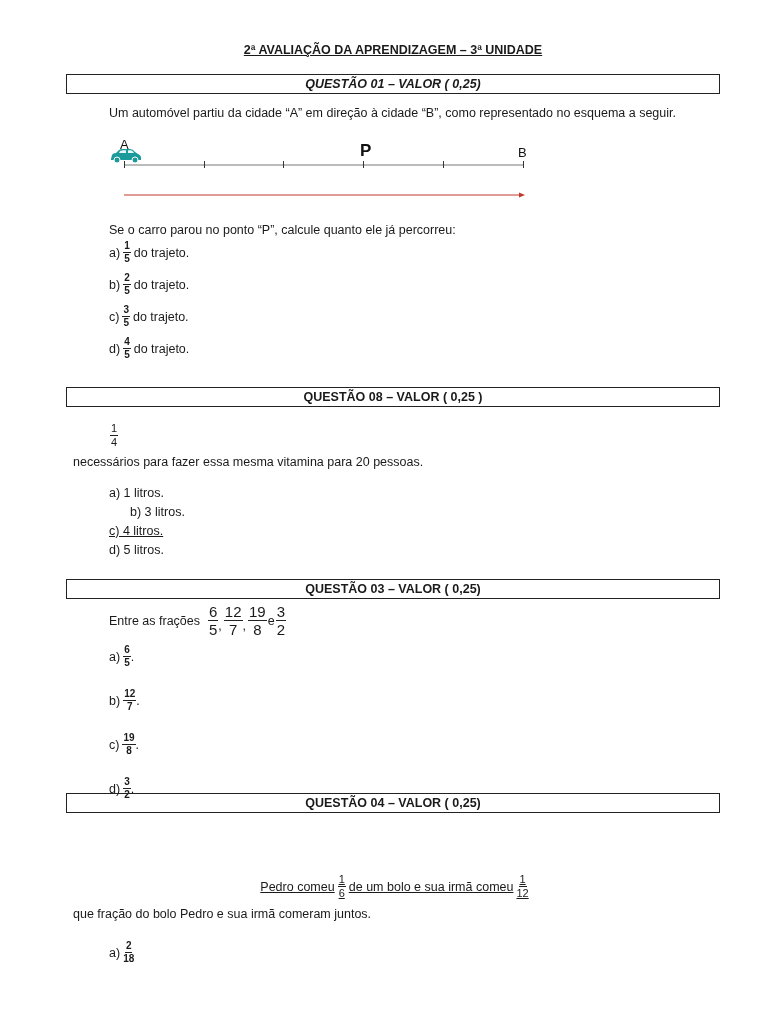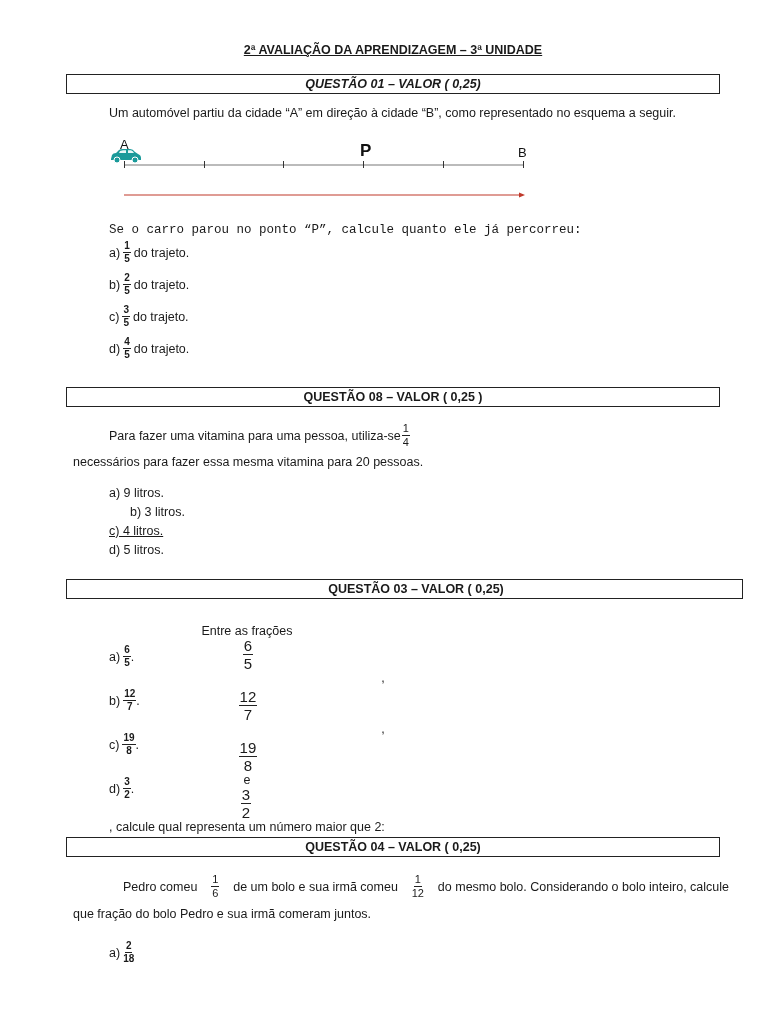--- a/index.html
+++ b/index.html
@@ -57,21 +57,21 @@
   <div class="abs tick" style="left:283px; top:161px;"></div>
   <div class="abs tick" style="left:363px; top:161px;"></div>
   <div class="abs tick" style="left:443px; top:161px;"></div>
   <div class="abs tick" style="left:523px; top:161px;"></div>
   <svg class="abs" style="left:124px; top:191px;" width="402" height="8" viewBox="0 0 402 8">
     <line x1="0" y1="4" x2="396" y2="4" stroke="#c0392b" stroke-width="1.2"></line>
     <path d="M395 1.5 L401 4 L395 6.5 Z" fill="#c0392b"></path>
   </svg>
 </div>
 
-<div class="abs txt" style="left:109px; top:222px;font-family:Liberation Mono, monospace;">Se o carro parou no ponto “P”, calcule quanto ele já percorreu:</div>
+<div class="abs txt" style="left:109px; top:222px;">Se o carro parou no ponto “P”, calcule quanto ele já percorreu:</div>
 
 <div class="abs opt" style="left:109px; top:241px;">
   <span>a)</span>
   <span class="frac">
       <span class="num">1</span>
       <span class="den">5</span>
     </span>
   <span>do trajeto.</span>
 </div>
 <div class="abs opt" style="left:109px; top:273px;">
@@ -94,35 +94,34 @@
   <span>d)</span>
   <span class="frac">
       <span class="num">4</span>
       <span class="den">5</span>
     </span>
   <span>do trajeto.</span>
 </div>
 
 <div class="abs qbox" style="top:387px;">QUESTÃO 08 – VALOR ( 0,25 )</div>
 <div class="abs opt" style="left:109px; top:423px;">
-  <span>Para fazer uma vitamina para uma pessoa, utiliza-se</span>
   <span class="frac plain" style="margin:0 1px;">
       <span class="num">1</span>
       <span class="den">4</span>
     </span>
 </div>
 <div class="abs txt" style="left:73px; top:454px;">necessários para fazer essa mesma vitamina para 20 pessoas.</div>
 
-<div class="abs txt" style="left:109px; top:485px;">a) 9 litros.</div>
+<div class="abs txt" style="left:109px; top:485px;">a) 1 litros.</div>
 <div class="abs txt" style="left:109px; top:504px;padding-left:21px;">b) 3 litros.</div>
 <div class="abs txt" style="left:109px; top:523px;text-decoration:underline;">c) 4 litros.</div>
 <div class="abs txt" style="left:109px; top:542px;">d) 5 litros.</div>
 
-<div class="abs qbox" style="top:579px;padding-left:23px;">QUESTÃO 03 – VALOR ( 0,25)</div>
-<div class="abs opt" style="left:109px; top:624px;flex-direction:column;">
+<div class="abs qbox" style="top:579px;">QUESTÃO 03 – VALOR ( 0,25)</div>
+<div class="abs opt" style="left:109px; top:604px;">
   <span>Entre as frações</span>
   <span style="width:6px;"></span>
   <span class="frac big" style="margin:0 0 0 2px;">
       <span class="num">6</span>
       <span class="den">5</span>
     </span>
     <span style="align-self:flex-end; margin-bottom:4px;">,</span>
   <span class="frac big" style="margin:0 0 0 2px;">
       <span class="num">12</span>
       <span class="den">7</span>
@@ -130,21 +129,20 @@
     <span style="align-self:flex-end; margin-bottom:4px;">,</span>
   <span class="frac big" style="margin:0 0 0 2px;">
       <span class="num">19</span>
       <span class="den">8</span>
     </span>
     <span style="margin:0 1px;">e</span>
   <span class="frac big" style="margin:0 2px 0 0;">
       <span class="num">3</span>
       <span class="den">2</span>
     </span>
-  <span>, calcule qual representa um número maior que 2:</span>
 </div>
 
 <div class="abs opt" style="left:109px; top:645px;">
   <span>a)</span>
   <span class="frac" style="margin-right:0;">
       <span class="num">6</span>
       <span class="den">5</span>
     </span>
     <span>.</span>
 </div>
@@ -166,33 +164,32 @@
 </div>
 <div class="abs opt" style="left:109px; top:777px;">
   <span>d)</span>
   <span class="frac" style="margin-right:0;">
       <span class="num">3</span>
       <span class="den">2</span>
     </span>
     <span>.</span>
 </div>
 
-<div class="abs qbox" style="top:837px;text-align:center;">QUESTÃO 04 – VALOR ( 0,25)</div>
-<div class="abs opt" style="left:123px; top:874px; width:606px; justify-content:space-between;">
+<div class="abs qbox" style="top:793px;text-align:center;">QUESTÃO 04 – VALOR ( 0,25)</div>
+<div class="abs opt" style="left:93px; top:874px; width:606px; justify-content:center;text-decoration:underline;">
   <span>Pedro comeu</span>
   <span class="frac plain">
       <span class="num">1</span>
       <span class="den">6</span>
     </span>
   <span>de um bolo e sua irmã comeu</span>
   <span class="frac plain">
       <span class="num">1</span>
       <span class="den">12</span>
     </span>
-  <span>do mesmo bolo. Considerando o bolo inteiro, calcule</span>
 </div>
 <div class="abs txt" style="left:73px; top:906px;">que fração do bolo Pedro e sua irmã comeram juntos.</div>
 
 <div class="abs opt" style="left:109px; top:941px;">
   <span>a)</span>
   <span class="frac">
       <span class="num">2</span>
       <span class="den">18</span>
     </span>
 </div>

